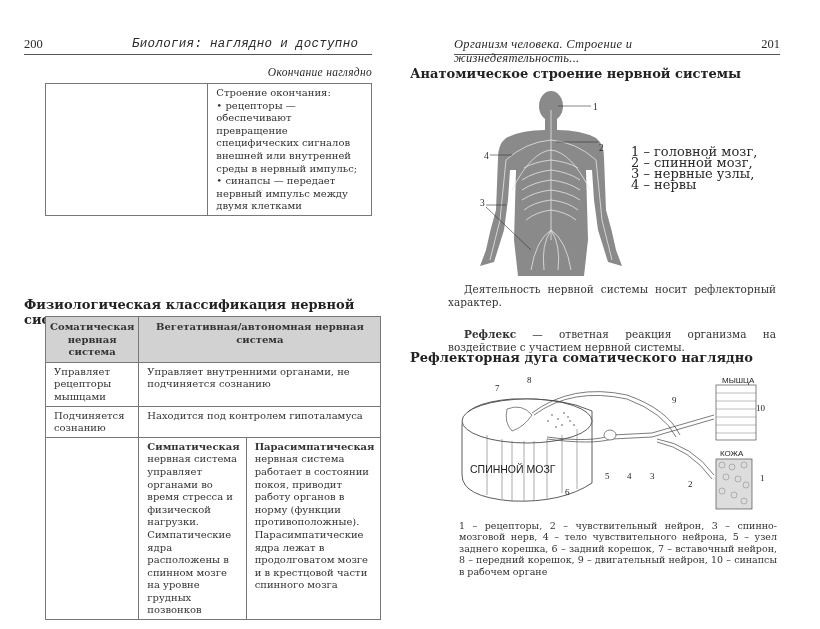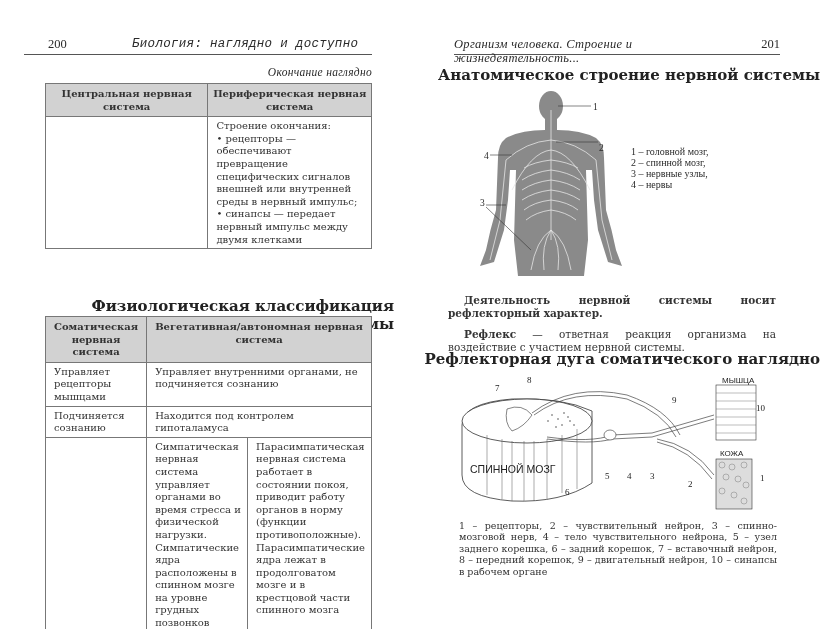--- a/index.html
+++ b/index.html
@@ -11,46 +11,46 @@
   .page-right { left: 410px; width: 410px; }
 
   .running-head {
     position: absolute; top: 37px; height: 18px;
     border-bottom: 1.5px solid #555;
     font-size: 11.5px; line-height: 14px;
   }
   .page-left .running-head { left: 24px; width: 348px; }
   .page-right .running-head { left: 44px; width: 326px; }
   .pnum { position: absolute; top: 0; font-family: "Liberation Serif", serif; font-size: 12.5px; }
-  .page-left .pnum { left: 0; margin-left: 24px; }
+  .page-left .pnum { left: 0; }
   .page-right .pnum { right: 0; }
   .rh-title { position: absolute; top: 0; font-style: italic; font-family: "Liberation Serif", serif; font-size: 12.5px; letter-spacing: 0.3px; }
   .page-left .rh-title { left: 108px; font-family: Liberation Mono, monospace; }
   .page-right .rh-title { right: 30px; }
 
   .cont-note { position: absolute; top: 66px; right: 38px; font-style: italic; font-family: "Liberation Serif", serif; font-size: 11.5px; letter-spacing: 0.3px; }
 
   table.book { position: absolute; border-collapse: collapse; font-size: 10px; line-height: 12.6px; color: #333; }
   table.book td, table.book th { border: 1px solid #777; vertical-align: top; padding: 3px 6px 2px 8px; text-align: left; font-weight: normal; }
   table.book th { background: #d2d2d2; text-align: center; font-weight: bold; padding: 4px 4px 3px; }
-  table.book .b { font-weight: normal; }
+  table.book .b { font-weight: bold; }
 
   #table1 { left: 45px; top: 83px; width: 327px; }
   #table1 col.c1 { width: 163px; }
   #table1 col.c2 { width: 164px; }
 
-  .section-title { position: absolute; font-weight: bold; font-size: 15px; text-align: right; color: #222; }
+  .section-title { position: absolute; font-weight: bold; font-size: 13px; text-align: left; color: #222; }
   #physio-title { left: 24px; width: 370px; top: 297px; }
 
   #table2 { left: 45px; top: 316px; width: 327px; }
 
   
   #anat-title { left: 0; width: 410px; top: 66px; }
   .figure-body { position: absolute; left: 476px; top: 90px; width: 150px; height: 186px; }
-  .legend1 { position: absolute; left: 631px; top: 146px; font-size: 10px; line-height: 11px; font-family: Liberation Serif, serif; }
+  .legend1 { position: absolute; left: 631px; top: 146px; font-size: 13px; line-height: 11px; }
   .fig-num { position: absolute; font-size: 9.5px; font-family: "Liberation Serif", serif; }
 
   .paragraph { position: absolute; left: 448px; width: 328px; font-size: 10.5px; line-height: 12.6px; text-align: justify; color: #333; }
   .paragraph .indent { display: inline-block; width: 16px; }
   #reflex-title { left: 0; width: 410px; top: 350px; }
   .figure-arc { position: absolute; left: 452px; top: 375px; width: 320px; height: 135px; }
   .caption { position: absolute; left: 459px; top: 520px; width: 318px; font-size: 9.5px; line-height: 11.4px; text-align: justify; color: #333; }
 </style>
 </head>
 <body>
@@ -61,24 +61,20 @@
     <span class="rh-title">Биология: наглядно и доступно</span>
   </div>
   <div class="cont-note">Окончание наглядно</div>
 
   <table class="book" id="table1">
     <colgroup>
         <col class="c1">
         <col class="c2">
       </colgroup>
     <tbody>
-        <tr>
-      <th>Центральная нервная система</th>
-      <th>Периферическая нервная система</th>
-    </tr>
     <tr>
       <td></td>
       <td>
         <div>Строение окончания:</div>
         <div><span>• </span><span>рецепторы — обеспечивают превращение специфических сигналов внешней или внутренней среды в нервный импульс;</span></div>
         <div><span>• </span><span>синапсы — передает нервный импульс между двумя клетками</span></div>
       </td>
     </tr>
   </tbody>
     </table>
@@ -160,21 +156,21 @@
 <span class="fig-num" style="left:480px;top:198px;">3</span>
 <span class="fig-num" style="left:484px;top:151px;">4</span>
 
 <div class="legend1">
   <div>1 – головной мозг,</div>
   <div>2 – спинной мозг,</div>
   <div>3 – нервные узлы,</div>
   <div>4 – нервы</div>
 </div>
 
-<div class="paragraph" style="top:294px;font-weight:bold;"><span class="indent"></span><span>Деятельность нервной системы носит рефлекторный характер.</span></div>
+<div class="paragraph" style="top:283px;"><span class="indent"></span><span>Деятельность нервной системы носит рефлекторный характер.</span></div>
 <div class="paragraph" style="top:328px;"><span class="indent"></span><b>Рефлекс</b><span> — ответная реакция организма на воздействие с участием нервной системы.</span></div>
 
 <div class="section-title" id="reflex-title" style="left:410px;">Рефлекторная дуга соматического наглядно</div>
 
 <svg class="figure-arc" viewBox="0 0 320 135">
   <g stroke="#333" stroke-width="0.8" fill="#fff">
     <path d="M10 50 Q10 28 60 24 Q110 22 140 36 L140 108 Q110 128 60 126 Q10 122 10 100 Z"></path>
     <ellipse cx="75" cy="46" rx="65" ry="22"></ellipse>
   </g>
   <g stroke="#555" stroke-width="0.5">

